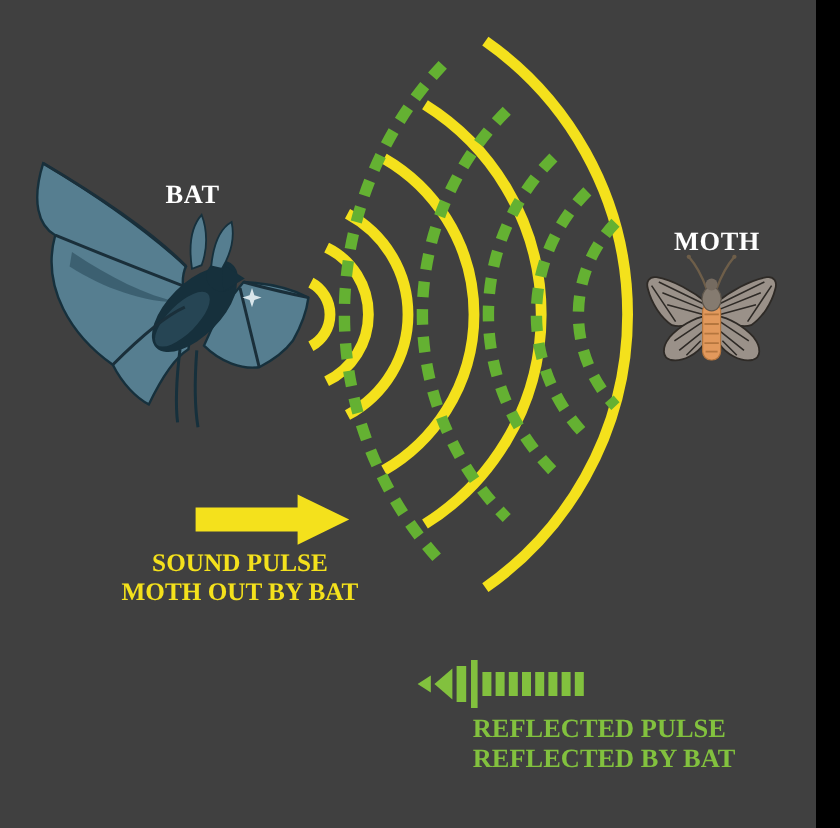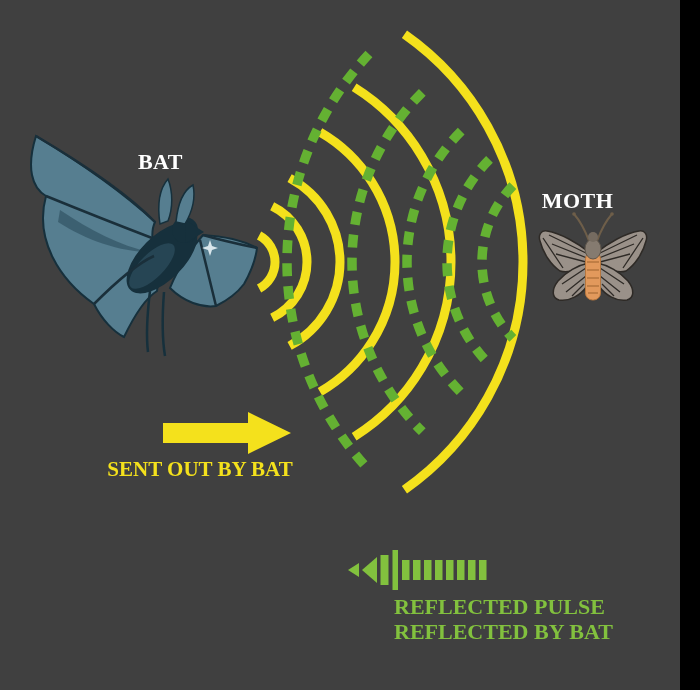--- a/index.html
+++ b/index.html
@@ -14,21 +14,21 @@
   .stage svg.art { position: absolute; left: 0; top: 0; }
   .label {
     position: absolute;
     color: #ffffff;
     font-weight: bold;
     font-size: 22px;
     letter-spacing: 0.5px;
     text-align: center;
   }
   .label-bat  { left: 113px; top: 149px; width: 95px; }
-  .label-moth { left: 530px; top: 188px; width: 95px; }
+  .label-moth { left: 550px; top: 188px; width: 95px; }
   .caption {
     position: absolute;
     font-weight: bold;
     line-height: 1.13;
     white-space: nowrap;
   }
   .caption-yellow {
     left: 75px; top: 458px; width: 250px;
     color: #F4E11C;
     font-size: 21px;
@@ -149,20 +149,21 @@
       <rect x="457" y="560" width="7.5" height="20"></rect>
       <rect x="468" y="560" width="7.5" height="20"></rect>
       <rect x="479" y="560" width="7.5" height="20"></rect>
     </g>
   </svg>
 
   <div class="label label-bat">BAT</div>
   <div class="label label-moth">MOTH</div>
 
   <div class="caption caption-yellow">
-    <div>SENT OUT BY BAT</div>
+    <div>SOUND PULSE</div>
+    <div>MOTH OUT BY BAT</div>
   </div>
 
   <div class="caption caption-green">
     <div>REFLECTED PULSE</div>
     <div>REFLECTED BY BAT</div>
   </div>
 </div>
 
 </body></html>

